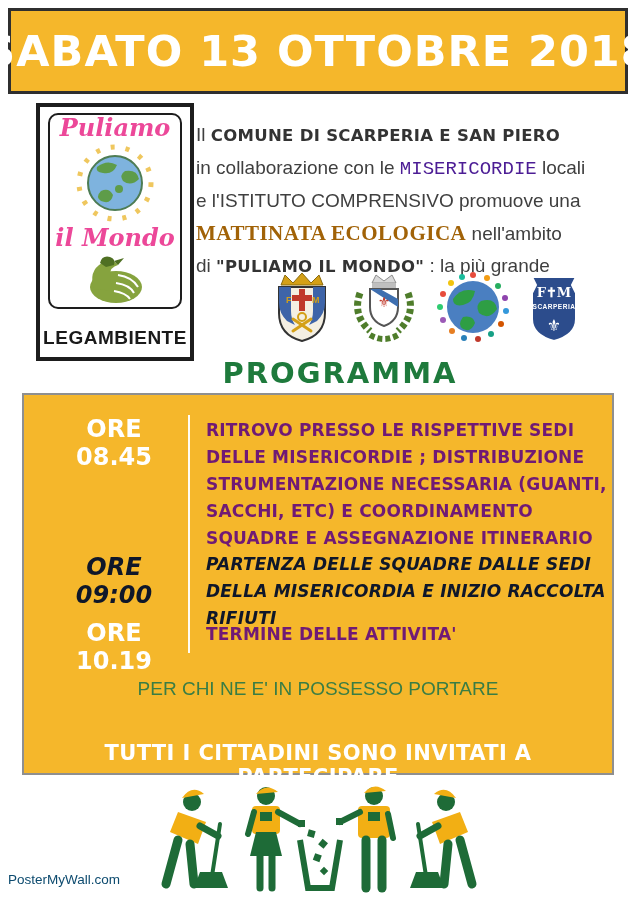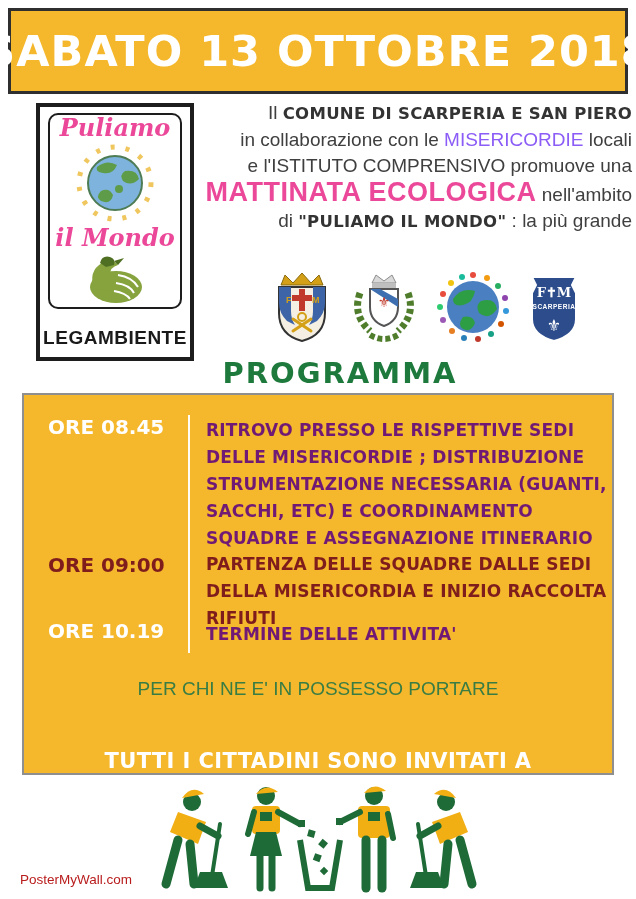--- a/index.html
+++ b/index.html
@@ -37,73 +37,73 @@
     color:#ec4899;font-size:24px;line-height:26px;
   }
   .logo-org{
     margin-top:auto;margin-bottom:8px;
     font-family:"Liberation Sans",sans-serif;font-weight:700;
     font-size:19px;color:#1a1a1a;letter-spacing:0.5px;
   }
 
   
   .intro{
-    left:196px;top:100px;width:436px;
-    text-align:right;color:#3f3f3f;font-size:19px;line-height:26px;
+    left:196px;top:119px;width:436px;
+    text-align:left;color:#3f3f3f;font-size:19px;line-height:32px;
   }
   .hand{font-family:"DejaVu Sans",sans-serif;font-weight:700;font-size:16.5px;color:#333333;letter-spacing:0.3px;}
-  .blue{color:#8b5cf6;}
-  .green-strong{color:#ec4899;font-family:Liberation Sans, sans-serif;font-weight:700;font-size:27px;letter-spacing:0.5px;}
+  .blue{color:#4c1d95;font-family:Liberation Mono, monospace;}
+  .green-strong{color:#a16207;font-family:Liberation Serif, serif;font-weight:700;font-size:21px;letter-spacing:0.5px;}
 
   
   .emblems{
     left:262px;top:270px;width:330px;height:74px;
     display:flex;align-items:center;justify-content:center;gap:13px;
   }
 
   
   .programma{
     left:0;top:356px;width:680px;text-align:center;
     font-family:"DejaVu Sans",sans-serif;font-weight:700;
     font-size:29px;color:#1E7A3C;letter-spacing:2px;
   }
 
   
   .program-box{
     left:22px;top:393px;width:592px;height:382px;box-sizing:border-box;
     background:#F5B72B;border:2px solid #8f8f8f;
   }
   .pr-time{
-    position:absolute;left:24px;width:132px;
-    font-family:"DejaVu Sans",sans-serif;font-weight:700;font-size:20px;color:#ffffff;
+    position:absolute;left:24px;width:132px;text-align:center;
+    font-family:"DejaVu Sans",sans-serif;font-weight:700;font-size:24px;color:#ffffff;
   }
   .pr-desc{
     position:absolute;left:182px;width:410px;
     font-family:"DejaVu Sans",sans-serif;font-weight:700;
     font-size:17px;line-height:27px;color:#701a75;letter-spacing:0.2px;
   }
-  .row-green .pr-time,.row-green .pr-desc{color:#7f1d1d;}
+  .row-green .pr-time,.row-green .pr-desc{color:#0f172a;font-style:italic;}
   .pr-divider{
     position:absolute;left:164px;top:20px;width:2px;height:238px;
     background:rgba(255,255,255,0.95);
   }
   .pr-note{
     position:absolute;left:0;top:280px;width:100%;text-align:center;
     color:#3A7D44;font-size:19px;line-height:27px;
   }
   .pr-invite{
     position:absolute;left:0;top:346px;width:100%;text-align:center;
     font-family:"DejaVu Sans",sans-serif;font-weight:700;
-    font-size:21px;color:#ffffff;letter-spacing:0.4px;margin-top:8px;
+    font-size:21px;color:#ffffff;letter-spacing:0.4px;
   }
 
   
   .volunteers{left:148px;top:782px;}
   .watermark{
-    left:20px;top:872px;color:#b91c1c;font-size:13.5px;text-align:center;
+    left:8px;top:872px;color:#0c4a6e;font-size:13.5px;text-align:center;
   }
 </style>
 </head>
 <body>
 
 <div class="abs banner">
   <span class="banner-title">SABATO 13 OTTOBRE 2018</span>
 </div>
 
 <div class="abs logo-box">

